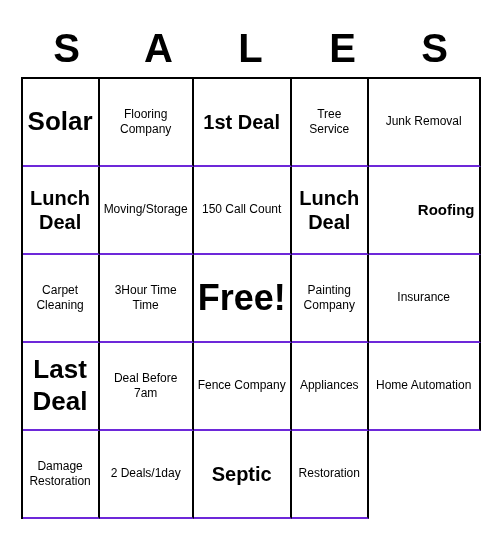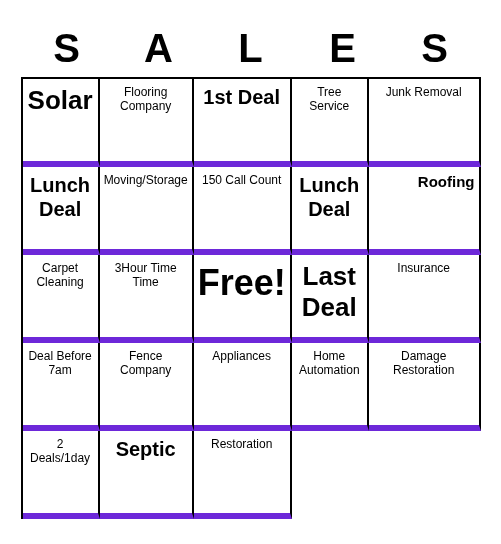--- a/index.html
+++ b/index.html
@@ -29,24 +29,24 @@
       font-family: Arial, sans-serif;
     }
     .bingo-grid {
       display: grid;
       grid-template-columns: repeat(5, 1fr);
       border-left: 2px solid #000;
       border-top: 2px solid #000;
     }
     .bingo-cell {
       border-right: 2px solid #000;
-      border-bottom: 6px solid #6d28d9;
+      border-bottom: 2px solid #6d28d9;
       min-height: 88px;
       display: flex;
-      align-items: flex-start;
+      align-items: center;
       justify-content: center;
       padding: 6px 4px;
       text-align: center;
     }
     .bingo-cell .cell-text {
       font-family: Arial, sans-serif;
       line-height: 1.2;
     }
     .size-xl {
       font-size: 26px;
@@ -114,24 +114,27 @@
       <div class="bingo-cell">
         <span class="cell-text size-sm">Carpet Cleaning</span>
       </div>
       <div class="bingo-cell">
         <span class="cell-text size-sm">3Hour Time Time</span>
       </div>
       <div class="bingo-cell">
         <span class="cell-text free-cell">Free!</span>
       </div>
       <div class="bingo-cell">
-        <span class="cell-text size-xl">Last Deal</span>
+        <span class="cell-text size-sm">Painting Company</span>
       </div>
       <div class="bingo-cell">
         <span class="cell-text size-sm">Insurance</span>
+      </div>
+      <div class="bingo-cell">
+        <span class="cell-text size-xl">Last Deal</span>
       </div>
       <div class="bingo-cell">
         <span class="cell-text size-sm">Deal Before 7am</span>
       </div>
       <div class="bingo-cell">
         <span class="cell-text size-sm">Fence Company</span>
       </div>
       <div class="bingo-cell">
         <span class="cell-text size-sm">Appliances</span>
       </div>

